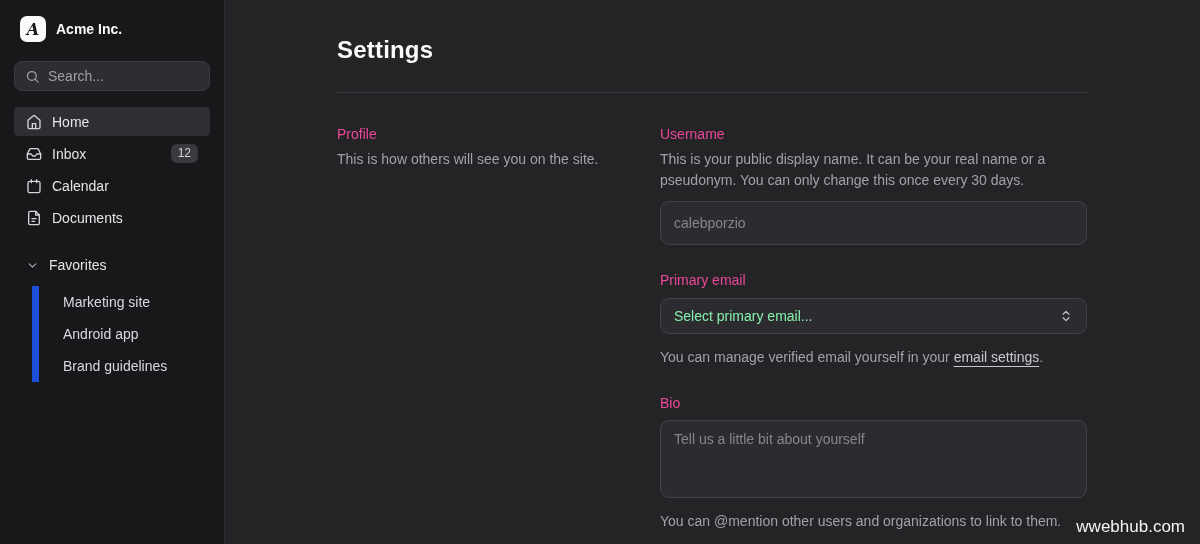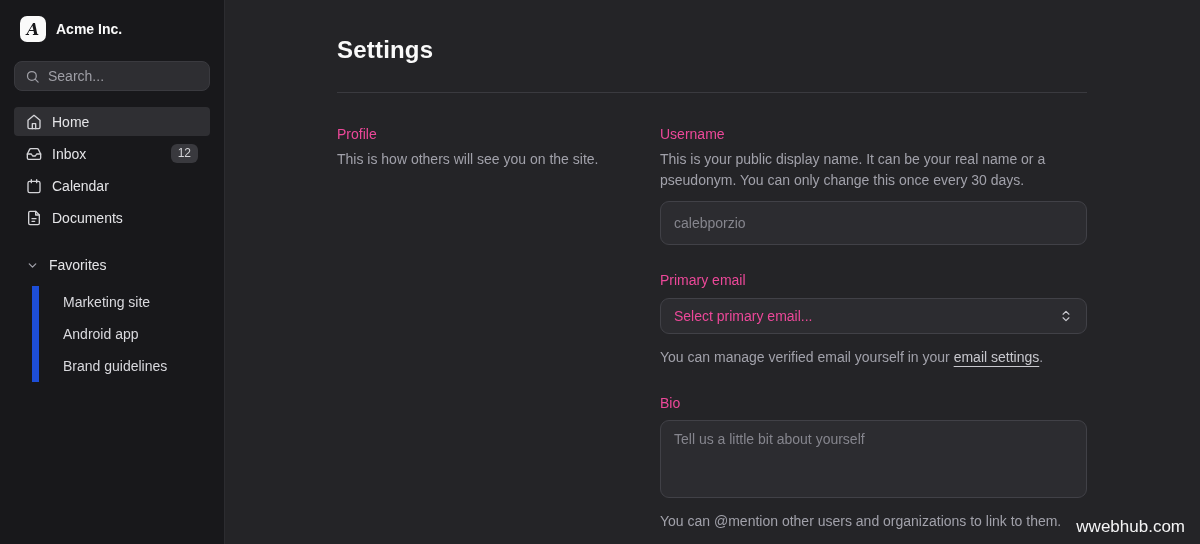--- a/index.html
+++ b/index.html
@@ -126,21 +126,21 @@
   }
   .text-input { height: 44px; padding: 0 13px; margin-top: 10px; }
   .text-input::placeholder, .textarea-input::placeholder { color: #85858d; }
 
   .select-input {
     height: 36px; margin-top: 8px;
     display: flex; align-items: center; justify-content: space-between;
     padding: 0 13px;
     cursor: pointer;
   }
-  .select-placeholder { color: #ec4899; }
+  .select-placeholder { color: #86efac; }
   .select-input .icon { color: #c9c9cf; display: flex; }
 
   .textarea-input {
     height: 78px; padding: 10px 13px;
     resize: none; margin-top: 7px; display: block;
   }
 
   .field-help { margin-top: 13px; }
   .field-help a {
     color: #c8c8ce;

